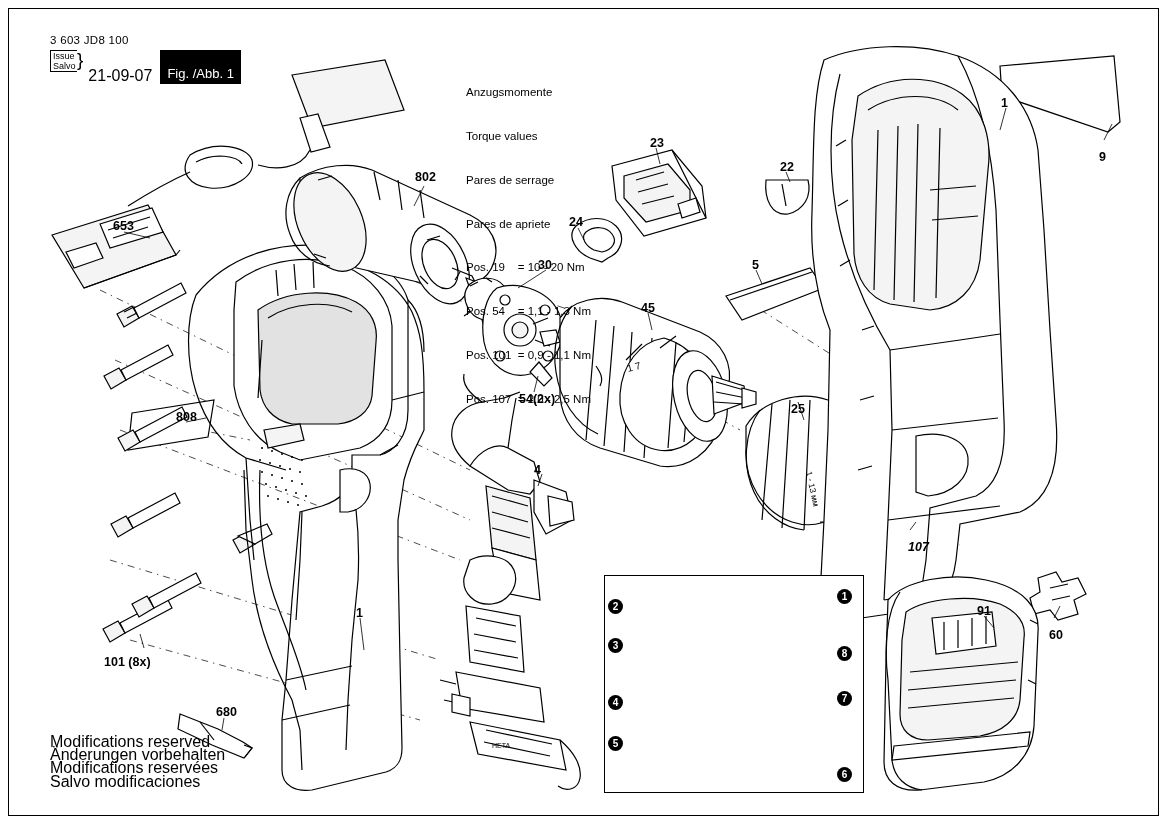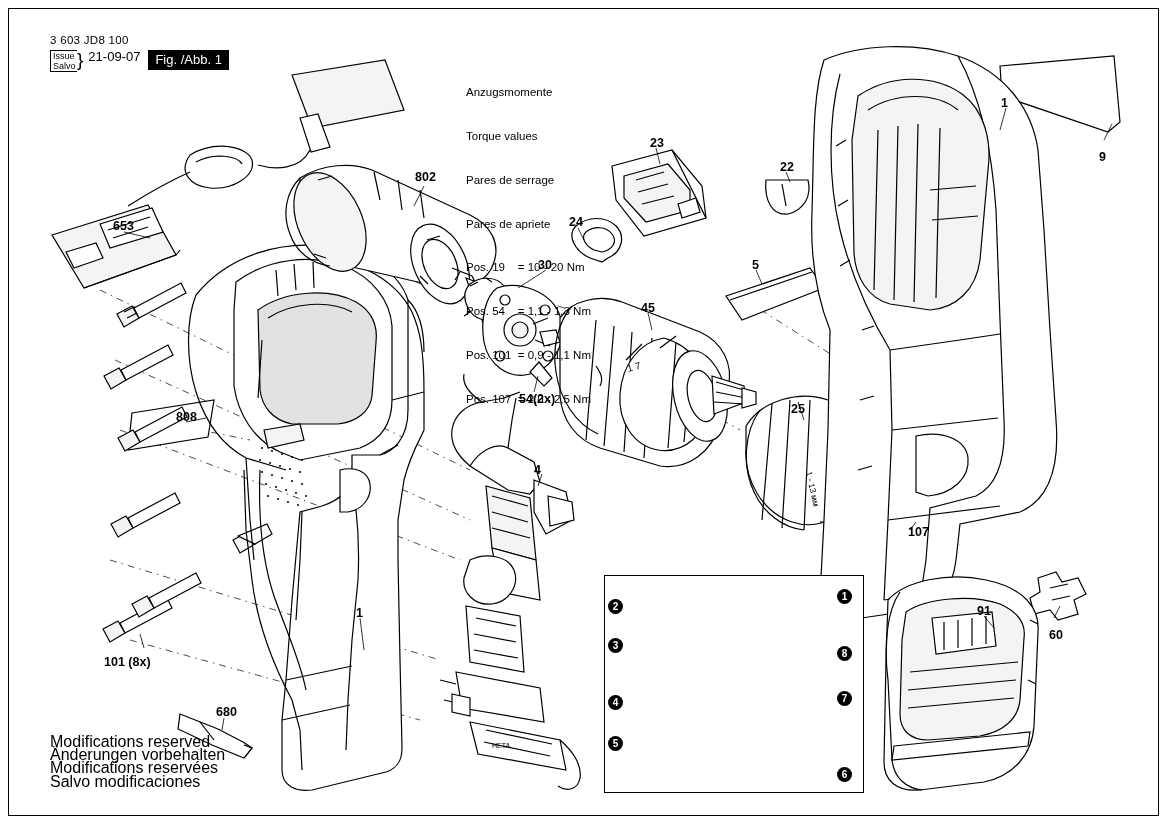--- a/index.html
+++ b/index.html
@@ -50,31 +50,31 @@
     width: 27px;
     box-sizing: border-box;
   }
   .issue-box div { white-space: nowrap; }
   .brace {
     font-size: 19px;
     line-height: 19px;
     margin: 0 2px 0 0;
   }
   .date {
-    font-size: 13px;
+    font-size: 16px;
     margin-left: 3px;
-    margin-top: 0;
+    margin-top: 19px;
     white-space: nowrap;
   }
   .figbox {
     margin-left: 8px;
     background: #000000;
     color: #ffffff;
     font-size: 13px;
-    padding: 3px 7px 4px 7px;
+    padding: 17px 7px 4px 7px;
     white-space: nowrap;
   }
   
   .torque {
     position: absolute;
     left: 466px;
     top: 56px;
     font-size: 11.5px;
     line-height: 14.6px;
     white-space: pre;
@@ -570,21 +570,21 @@
       <div class="callout" style="left: 356px; top: 606px;">1</div>
       <div class="callout" style="left: 534px; top: 463px;">4</div>
       <div class="callout" style="left: 569px; top: 215px;">24</div>
       <div class="callout" style="left: 538px; top: 258px;">30</div>
       <div class="callout" style="left: 519px; top: 392px;">54(2x)</div>
       <div class="callout" style="left: 641px; top: 301px;">45</div>
       <div class="callout" style="left: 650px; top: 136px; text-align: center;">23</div>
       <div class="callout" style="left: 780px; top: 160px;">22</div>
       <div class="callout" style="left: 752px; top: 258px;">5</div>
       <div class="callout" style="left: 791px; top: 402px;">25</div>
-      <div class="callout" style="left: 908px; top: 525px;">107</div>
+      <div class="callout" style="left: 908px; top: 540px; font-style: italic;">107</div>
       <div class="callout" style="left: 1001px; top: 96px;">1</div>
       <div class="callout" style="left: 1099px; top: 150px;">9</div>
       <div class="callout" style="left: 1049px; top: 628px;">60</div>
       <div class="callout" style="left: 977px; top: 604px;">91</div>
     </div>
 
   <div class="inset">
     <div id="inset-bullets">
         <div class="bullet" style="left: 232px; top: 13px;">1</div>
         <div class="bullet" style="left: 3px; top: 23px;">2</div>

